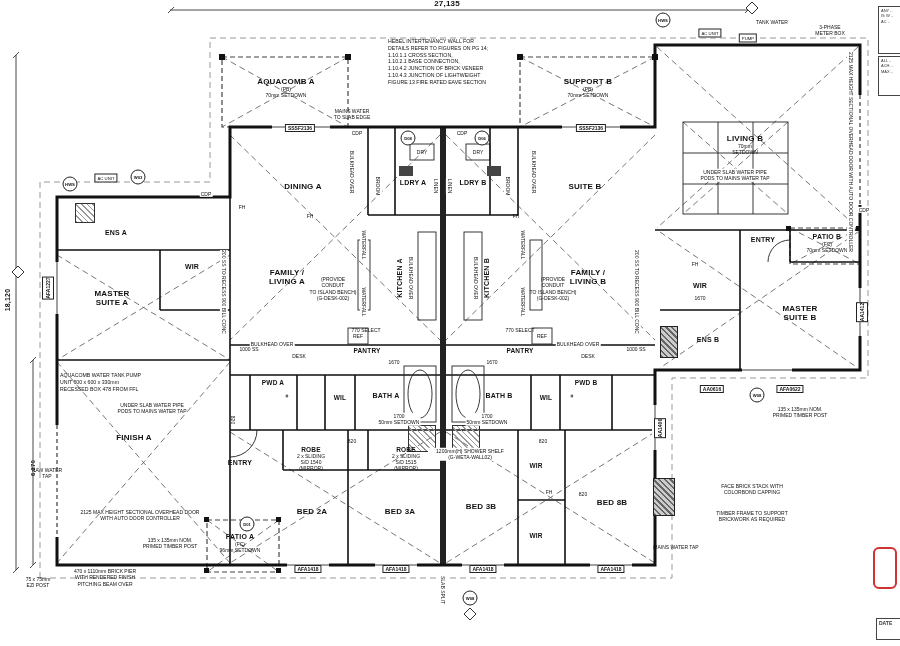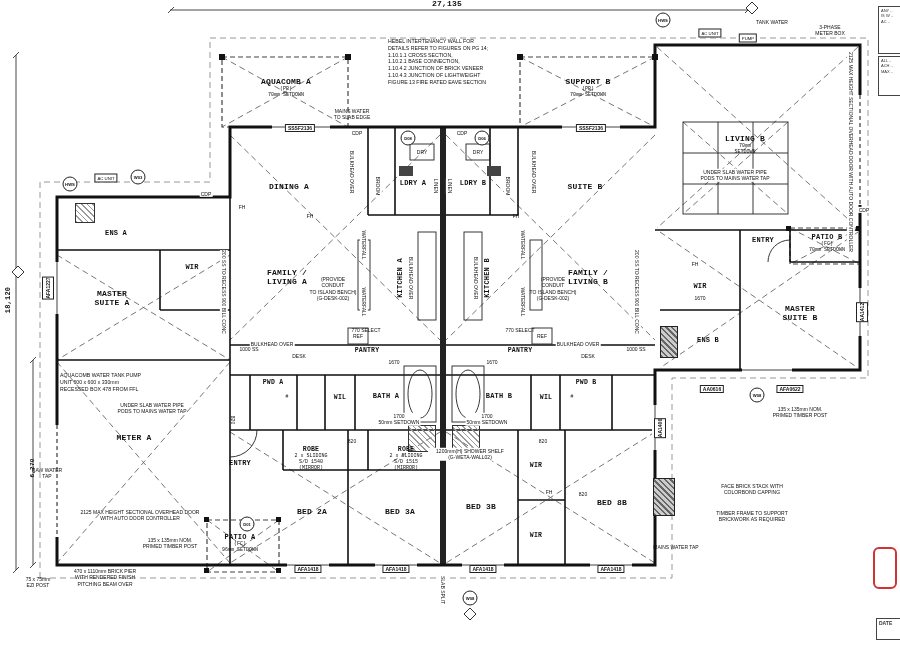--- a/index.html
+++ b/index.html
@@ -1,20 +1,20 @@
 <!DOCTYPE html>
 <html><head>
 <meta charset="utf-8">
 <style>
   html,body{margin:0;padding:0;background:#e8e8e8;}
   #sheet{position:relative;width:900px;height:646px;background:#fff;overflow:hidden;
          font-family:"Liberation Sans",sans-serif;color:#111;}
   svg.lines{position:absolute;left:0;top:0;}
   .L{position:absolute;transform:translate(-50%,-50%);text-align:center;font-weight:700;
-     font-size:8px;line-height:1.15;white-space:pre-line;letter-spacing:.2px;font-family:Liberation Mono, monospace;}
+     font-size:8px;line-height:1.15;white-space:pre-line;letter-spacing:.2px;}
   .f7{font-size:7px}.f65{font-size:6.5px}.f6{font-size:6px}.f5{font-size:5px;font-weight:400}
   .f45{font-size:4.5px;font-weight:400}.f4{font-size:4px;font-weight:400}
   .rs{display:block;font-weight:400;font-size:5px;line-height:1.2;white-space:pre-line;letter-spacing:0}
   .V{writing-mode:vertical-rl;transform:translate(-50%,-50%) rotate(180deg);}
   .note{position:absolute;transform:translate(-50%,-50%);font-size:5px;font-weight:400;
         line-height:1.25;text-align:center;white-space:pre-line;}
   .blk{position:absolute;font-size:5.2px;font-weight:400;line-height:1.3;text-align:left;
        white-space:pre-line;}
   .bg{background:#fff;padding:0 1px;}
   .code{position:absolute;transform:translate(-50%,-50%);font-size:5px;font-weight:700;
@@ -143,21 +143,21 @@
   <div class="hatchD" style="left:653px;top:478px;width:20px;height:36px"></div>
 
   <div class="L" style="left:447px;top:4px"><span>27,135</span></div>
   <div class="L V f7" style="left:8px;top:300px"><span>18,120</span></div>
   <div class="L V f6" style="left:33px;top:468px"><span>6,270</span></div>
 
   <div class="L" style="left:286px;top:88px"><span>AQUACOMB A</span><span class="rs">(PB)
 70mm SETDOWN</span></div>
   <div class="L" style="left:588px;top:88px"><span>SUPPORT B</span><span class="rs">(PB)
 70mm SETDOWN</span></div>
-  <div class="L" style="left:289px;top:187px"><span>DINING A</span></div>
+  <div class="L" style="left:303px;top:187px"><span>DINING A</span></div>
   <div class="L" style="left:585px;top:187px"><span>SUITE B</span></div>
   <div class="L f7" style="left:413px;top:183px"><span>LDRY A</span></div>
   <div class="L f7" style="left:473px;top:183px"><span>LDRY B</span></div>
   <div class="L" style="left:745px;top:145px"><span>LIVING B</span><span class="rs">70mm
 SETDOWN</span></div>
   <div class="L f7" style="left:116px;top:233px"><span>ENS A</span></div>
   <div class="L f7" style="left:192px;top:267px"><span>WIR</span></div>
   <div class="L" style="left:112px;top:298px"><span>MASTER
 SUITE A</span></div>
   <div class="L" style="left:287px;top:277px"><span>FAMILY /
@@ -174,21 +174,21 @@
   <div class="L" style="left:800px;top:313px"><span>MASTER
 SUITE B</span></div>
   <div class="L f65" style="left:367px;top:351px"><span>PANTRY</span></div>
   <div class="L f65" style="left:520px;top:351px"><span>PANTRY</span></div>
   <div class="L f65" style="left:273px;top:383px"><span>PWD A</span></div>
   <div class="L f65" style="left:586px;top:383px"><span>PWD B</span></div>
   <div class="L f7" style="left:386px;top:396px"><span>BATH A</span></div>
   <div class="L f7" style="left:499px;top:396px"><span>BATH B</span></div>
   <div class="L f65" style="left:340px;top:398px"><span>WIL</span></div>
   <div class="L f65" style="left:546px;top:398px"><span>WIL</span></div>
-  <div class="L" style="left:134px;top:438px"><span>METER A</span></div>
+  <div class="L" style="left:134px;top:438px"><span>FINISH A</span></div>
   <div class="L f7" style="left:240px;top:463px"><span>ENTRY</span></div>
   <div class="L f65" style="left:311px;top:459px"><span>ROBE</span><span class="rs f4">2 x SLIDING
 S/D 1540
 (MIRROR)</span></div>
   <div class="L f65" style="left:406px;top:459px"><span>ROBE</span><span class="rs f4">2 x SLIDING
 S/D 1515
 (MIRROR)</span></div>
   <div class="L f65" style="left:536px;top:466px"><span>WIR</span></div>
   <div class="L" style="left:312px;top:512px"><span>BED 2A</span></div>
   <div class="L" style="left:400px;top:512px"><span>BED 3A</span></div>

